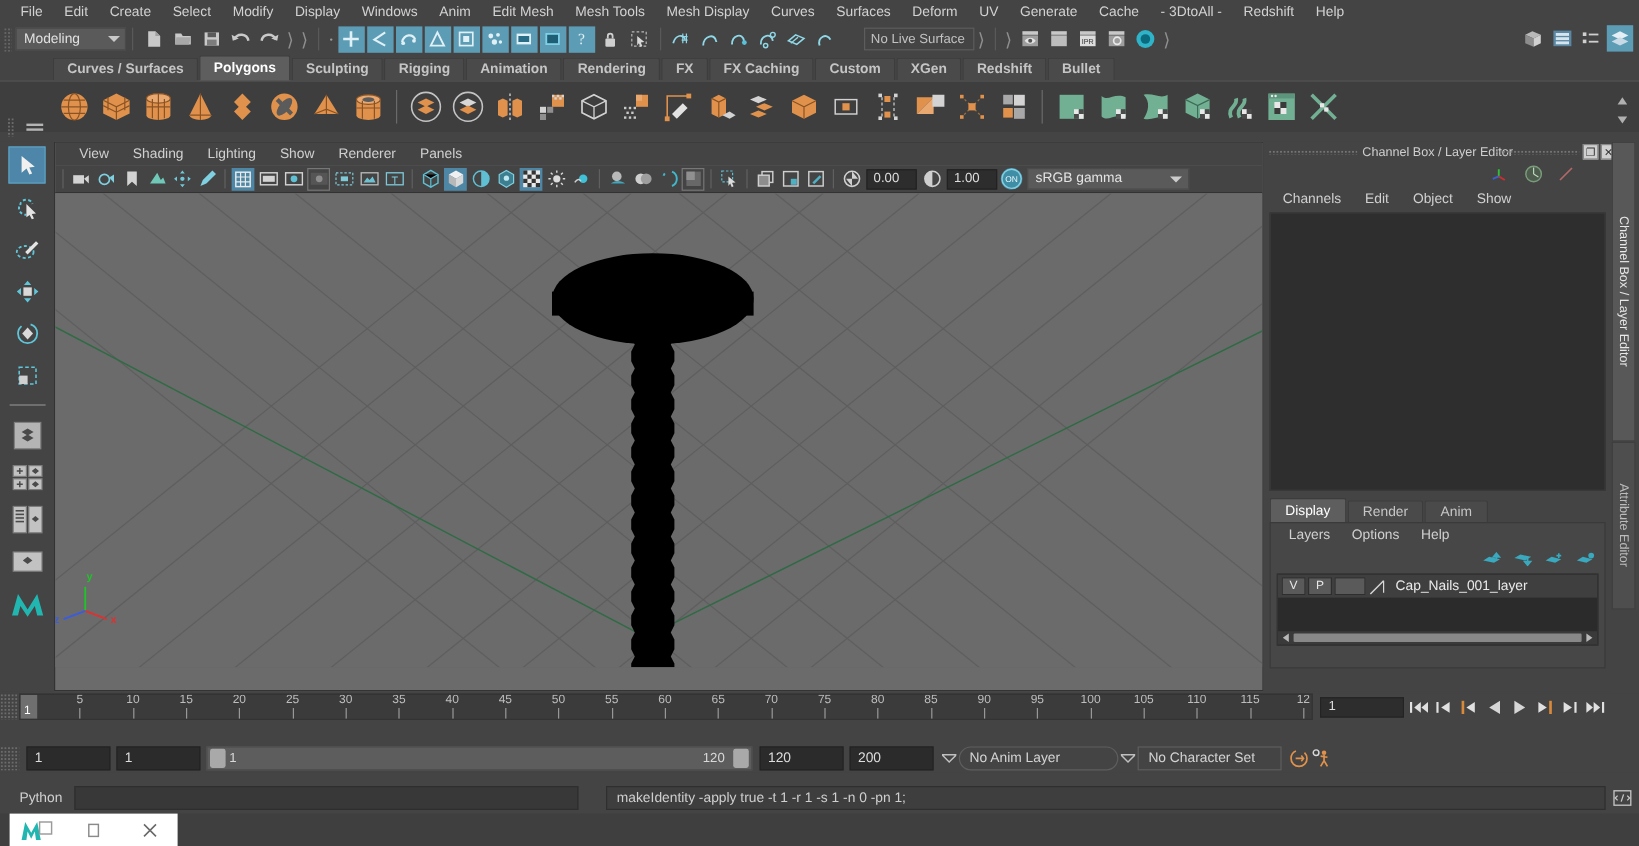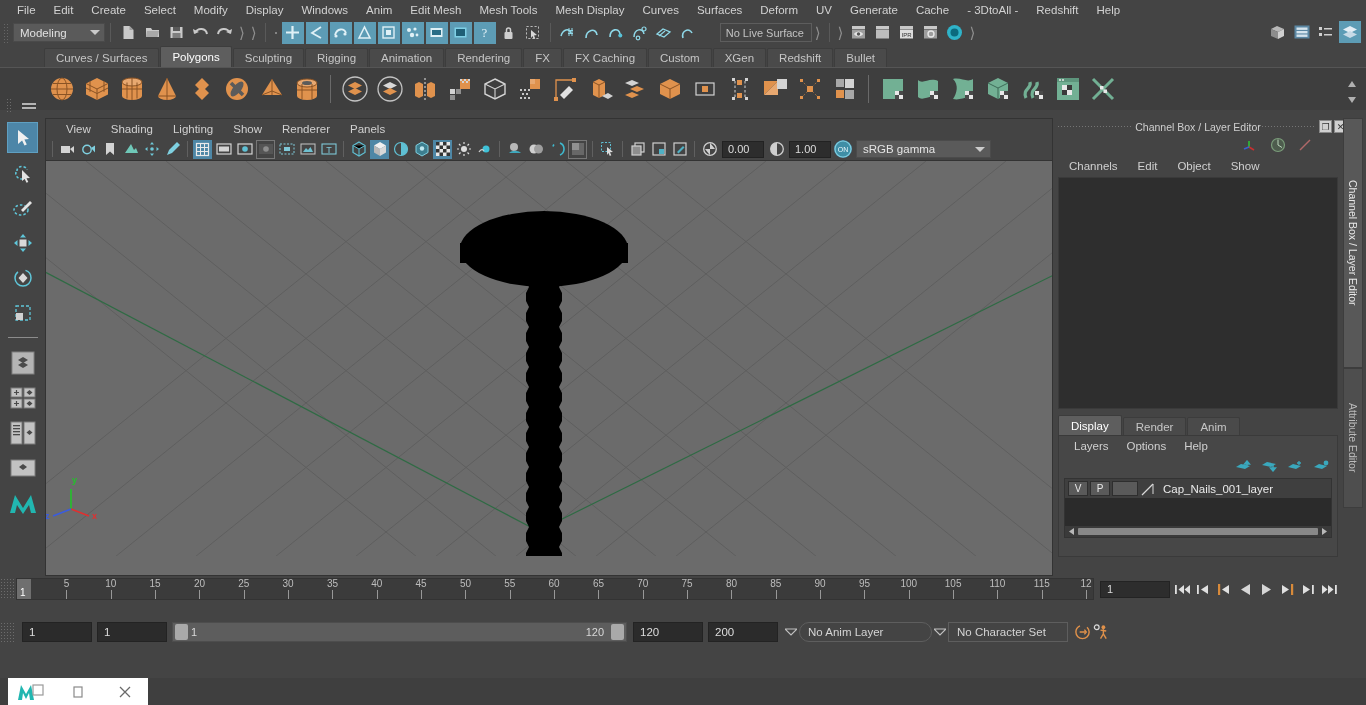--- a/index.html
+++ b/index.html
@@ -29,21 +29,21 @@
   .sep { width:1px; height:19px; background:#595959; margin:0 5px; }
   .sepdot { width:2px;height:2px;background:#9a9a9a;border-radius:50%;margin:0 4px; align-self:center;}
   .ibtn { width:22px; height:22px; display:flex; align-items:center; justify-content:center; margin:0 1px; }
   .ibtn.act { background:#5d9cb5; }
   .live-surface { width:92px;height:19px;background:#444;border:1px solid #5d5d5d;display:flex;align-items:center;
     padding-left:5px;font-size:11px;color:#c2c2c2; margin-left:20px;}
   .bracket { color:#8f8f8f; font-size:15px; margin:0 3px; }
   .statusline .right { position:absolute; right:4px; top:1px; display:flex; align-items:center; }
 
   
-  .shelftabs { height:22px; display:flex; align-items:flex-end; background:#444; padding-left:44px; }
+  .shelftabs { height:22px; display:flex; align-items:flex-end; background:#444; padding-left:44px;font-weight:bold; }
   .shelftab { height:19px; padding:0 11px; line-height:19px; font-size:11.5px; color:#c5c5c5;
     background:#4a4a4a; border:1px solid #3d3d3d; border-bottom:none; margin-right:1px;
     border-radius:2px 2px 0 0; }
   .shelftab.sel { background:#5e5e5e; color:#fff; height:21px; line-height:21px; }
   .shelfbar { height:43px; display:flex; align-items:center; background:#3e3e3e; border-top:1px solid #555;
     padding-left:44px; }
   .shelf-ico { width:31px;height:31px; margin:0 2px; display:flex;align-items:center;justify-content:center;}
   .shelf-sep { width:1px; height:28px; background:#6a6a6a; margin:0 6px; }
   .shelf-left-grip { position:absolute; left:0; top:50px; width:44px; height:65px; }
   .shelf-left-grip .dots { position:absolute; left:6px; top:3px; width:6px;height:16px;
@@ -1356,20 +1356,35 @@
     </div>
     <div class="pbtn">
       <svg width="19" height="18" viewBox="0 0 19 18">
           <circle cx="5" cy="4" r="2.5" fill="none" stroke="#d8d8d8" stroke-width="1.3"></circle>
           <circle cx="12" cy="4" r="2" fill="#e0914a"></circle>
           <path d="M12 6v5l-3 5M12 11l3 5M9 7l6 1" stroke="#e0914a" stroke-width="1.5" fill="none"></path>
         </svg>
     </div>
   </div>
 
+  <div class="cmdrow">
+    <div class="cmd-label">Python</div>
+    <div class="cmd-input">
+      <input type="text" style="width: 100%; height: 100%; background: transparent; border: none; outline: none; color: rgb(222, 222, 222); font-size: 11.5px; padding-left: 6px; font-family: &quot;Liberation Sans&quot;, sans-serif;" value="">
+    </div>
+    <div class="cmd-out">
+      <span>makeIdentity -apply true -t 1 -r 1 -s 1 -n 0 -pn 1;</span>
+    </div>
+    <div class="cmd-right">
+      <svg width="16" height="16" viewBox="0 0 16 16">
+          <rect x="1" y="2" width="14" height="12" fill="none" stroke="#c6c6c6" stroke-width="1.1"></rect>
+          <path d="M4 6l-2 2 2 2M12 6l2 2-2 2M9 5l-2 6" stroke="#c6c6c6" stroke-width="1.1" fill="none"></path>
+        </svg>
+    </div>
+  </div>
 
   <div class="taskbar">
     <div class="tb-win">
       <div class="tb-item">
         <svg width="30" height="20" viewBox="0 0 30 20">
             <path d="M2 18L5 3l5 9 5-9 3 15h-4l-1-7-3 6-3-6-1 7z" fill="#21b6b0"></path>
             <rect x="17" y="3" width="10" height="10" fill="none" stroke="#9a9a9a" stroke-width="1.2"></rect>
           </svg>
       </div>
       <div class="tb-item">

